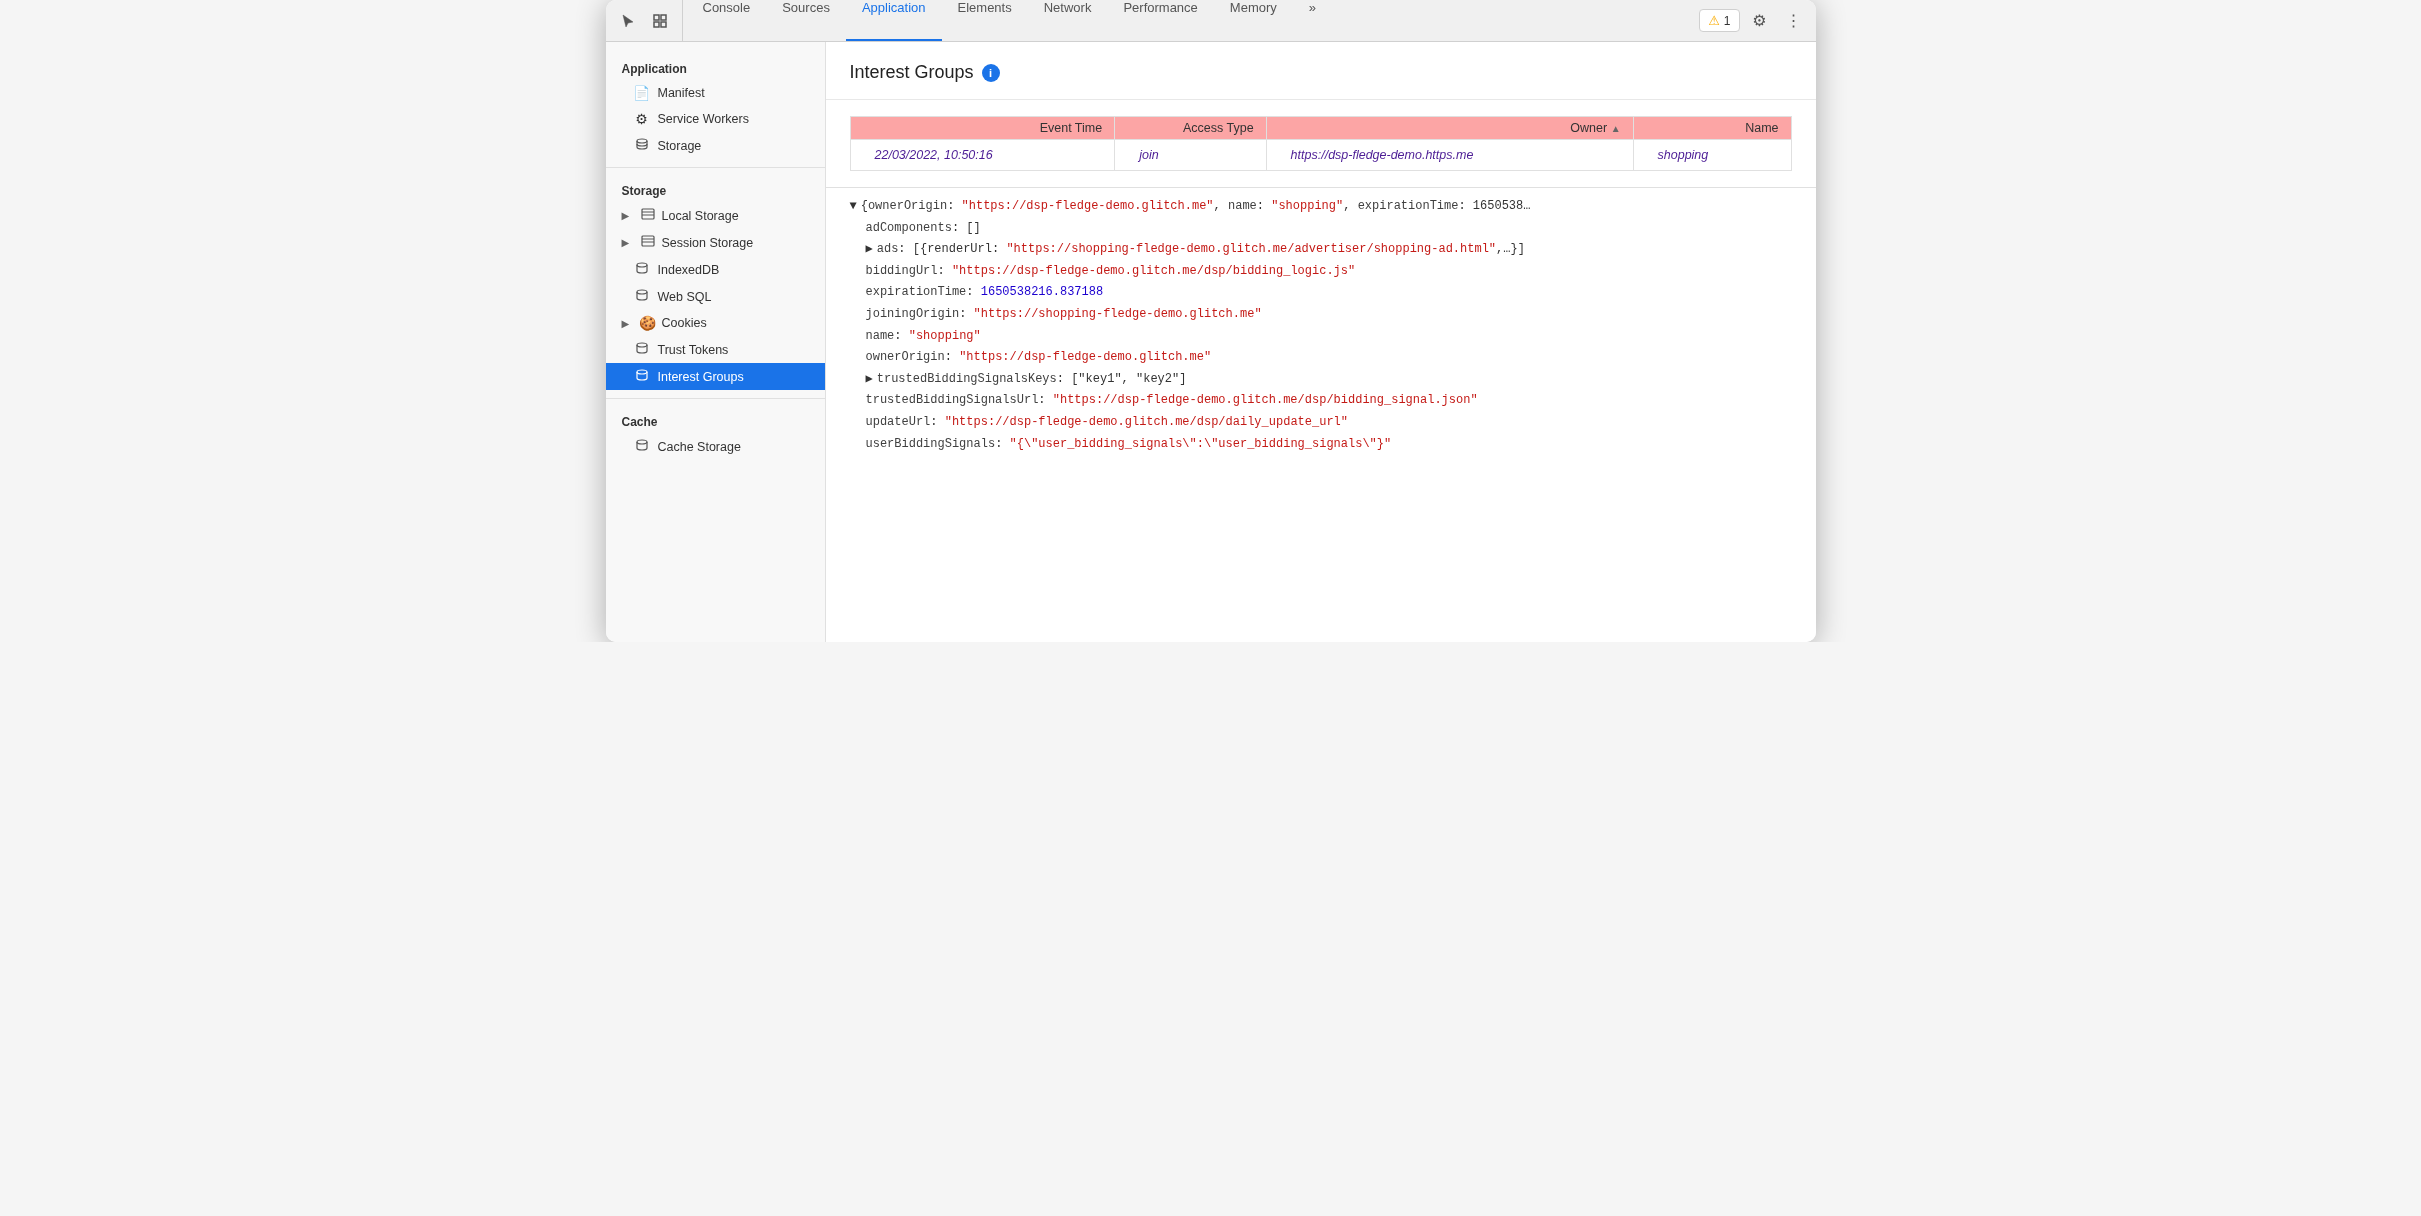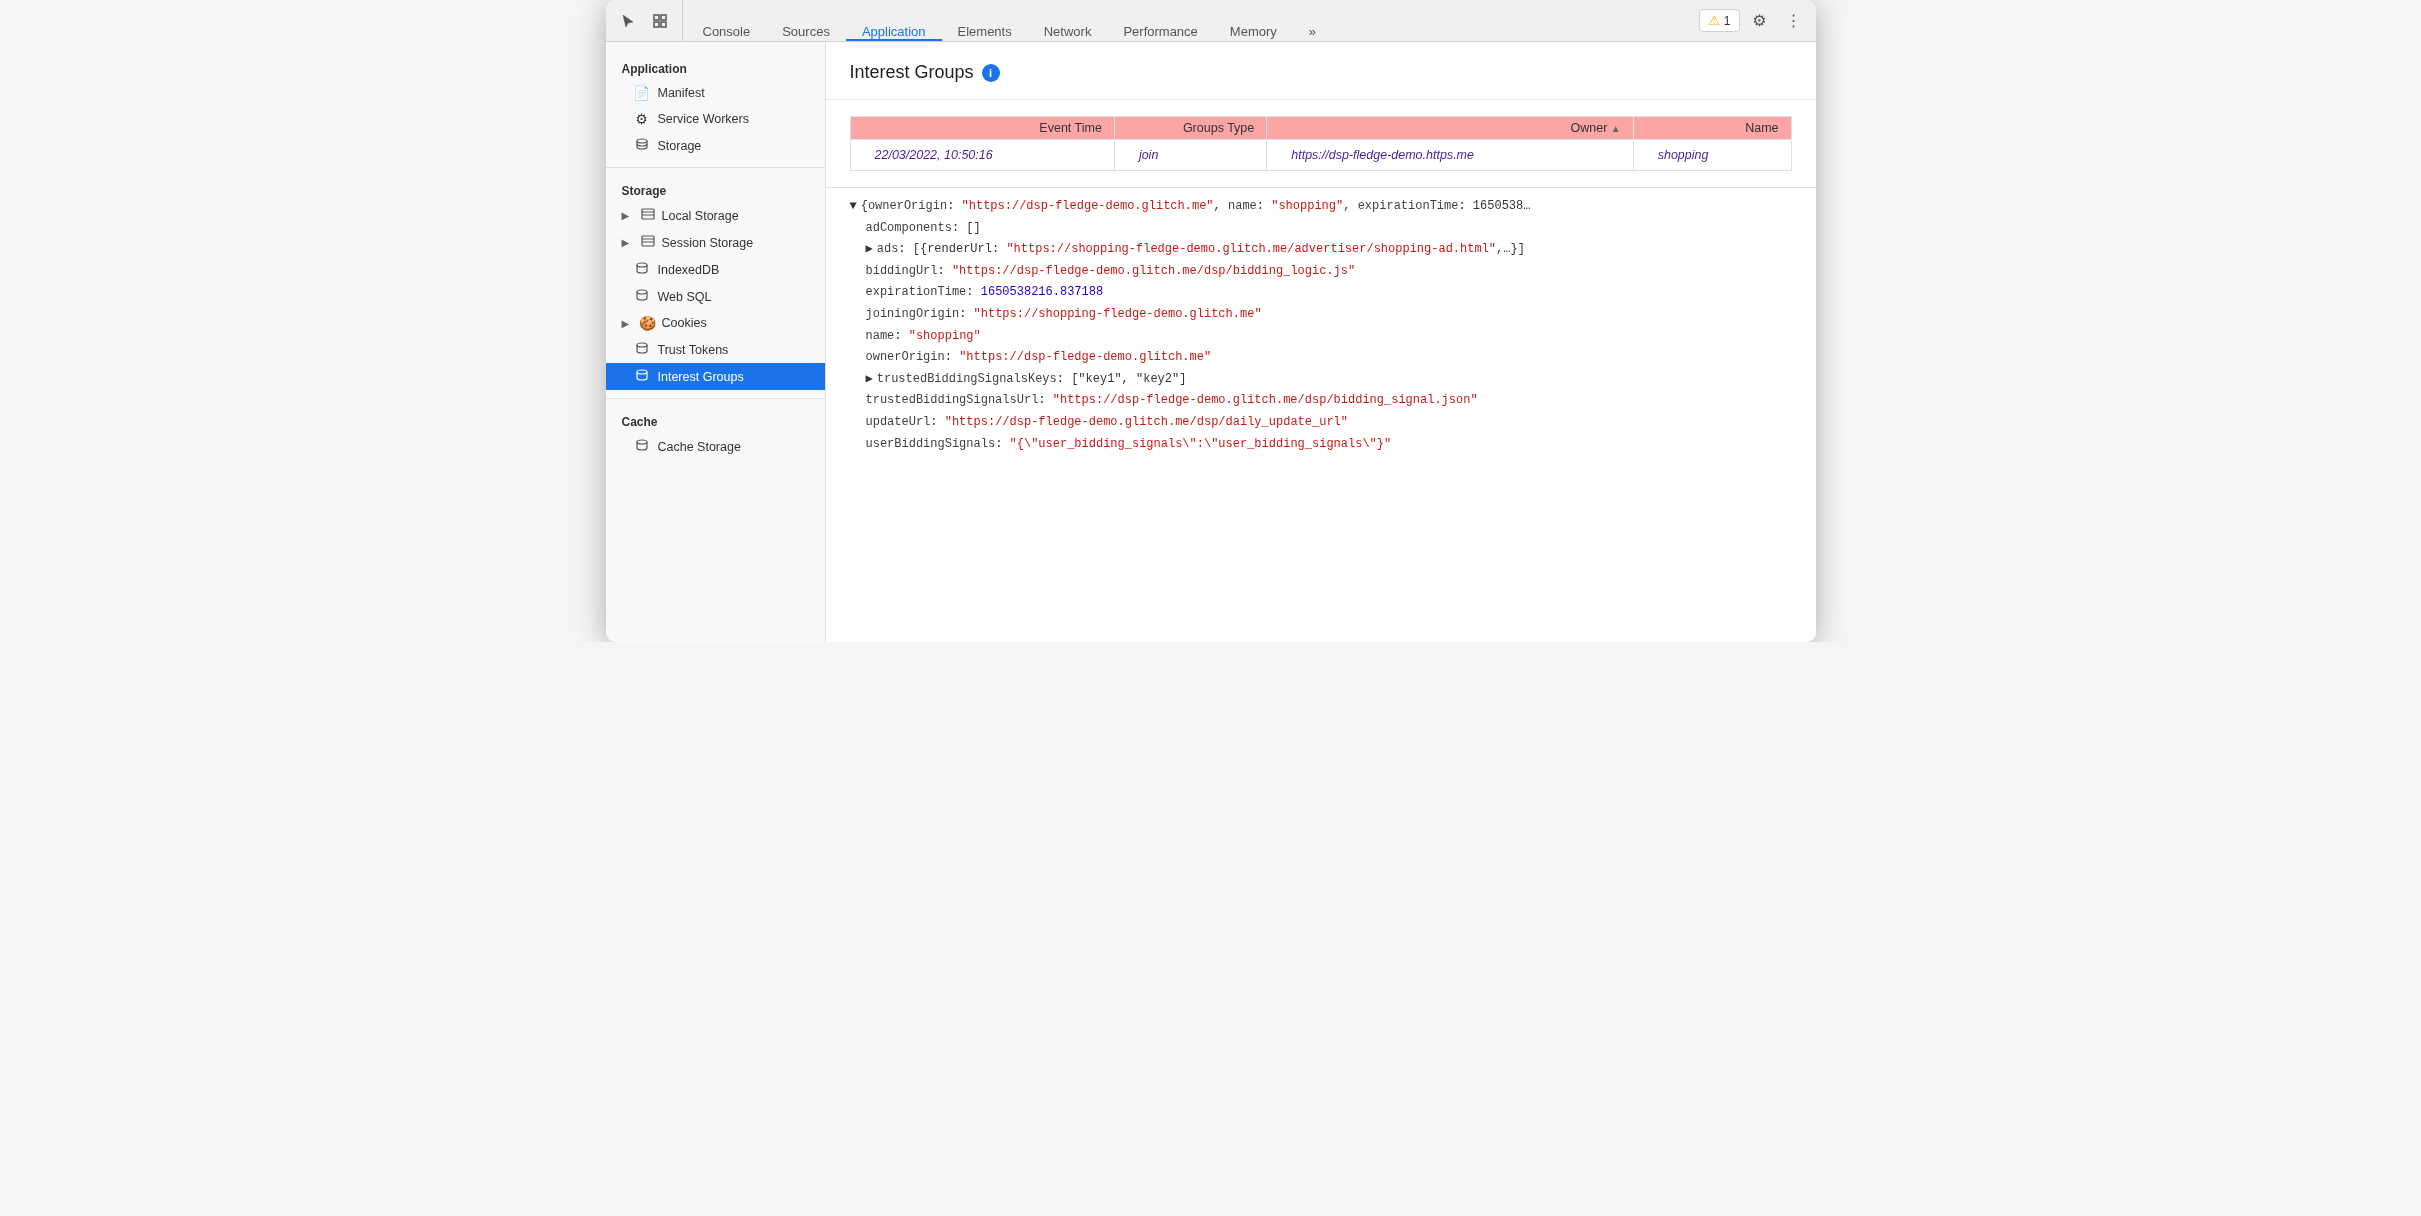--- a/index.html
+++ b/index.html
@@ -83,21 +83,21 @@
       background: transparent;
       border: none;
     }
     .tabs {
       display: flex;
       align-items: stretch;
       flex: 1;
     }
     .tab {
       display: flex;
-      align-items: flex-end;
+      align-items: flex-start;
       padding: 0 16px;
       font-size: 13px;
       color: #555;
       cursor: pointer;
       border-bottom: 2px solid transparent;
       white-space: nowrap;
     }
     .tab.active {
       color: #1a73e8;
       border-bottom: 2px solid #1a73e8;
@@ -468,21 +468,21 @@
         <div class="info-icon">i</div>
       </div>
 
       <table class="data-table">
         <thead>
           <tr>
             <th>
               <span>Event Time</span>
             </th>
             <th>
-              <span>Groups Type</span>
+              <span>Access Type</span>
             </th>
             <th style="cursor:pointer;margin-top:31px;">
               <span>Owner</span>
               <span class="sort-arrow"> ▲</span>
             </th>
             <th>
               <span>Name</span>
             </th>
           </tr>
         </thead>

